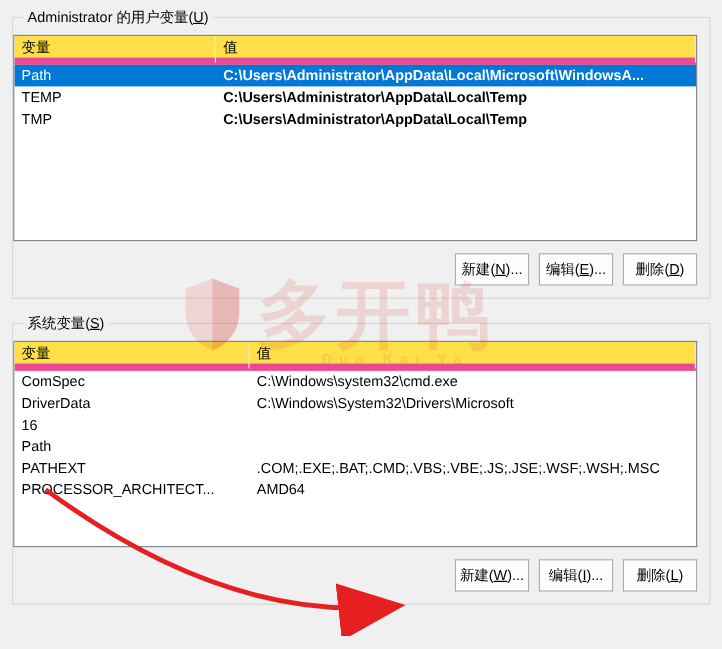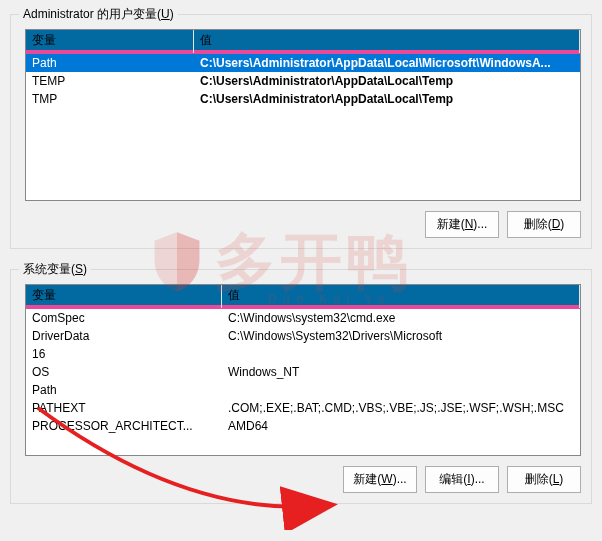--- a/index.html
+++ b/index.html
@@ -10,43 +10,43 @@
     font-size: 12px;
     background: #f0f0f0;
     width: 602px;
     height: 541px;
     overflow: hidden;
     position: relative;
   }
   .groupbox {
     border: 1px solid #d9d9d9;
     margin: 8px 10px 6px 10px;
-    padding: 14px 10px 10px 14px;
+    padding: 14px 10px 10px 0;
     position: relative;
     background: #f0f0f0;
   }
   .groupbox-label {
     position: absolute;
     top: -9px;
     left: 8px;
     background: #f0f0f0;
     padding: 0 4px;
     color: #000;
   }
   .underline { text-decoration: underline; }
   .listview {
     background: #fff;
     border: 1px solid #828790;
     height: 172px;
     overflow: hidden;
   }
   .listview-header {
     display: flex;
-    background: #0369a1;
-    border-bottom: 4px solid #ec4899;
+    background: #fde047;
+    border-bottom: 6px solid #ec4899;
     height: 24px;
     align-items: center;
   }
   .listview-header .col {
     padding: 4px 6px;
     border-right: 1px solid #e5e5e5;
     color: #000;
     font-weight: normal;
     white-space: nowrap;
     overflow: hidden;
@@ -76,21 +76,21 @@
   .button-row {
     display: flex;
     justify-content: flex-end;
     gap: 8px;
     margin-top: 10px;
   }
   .btn {
     background: #fdfdfd;
     border: 1px solid #adadad;
     padding: 4px 0;
-    width: 74px;
+    width: 62px;
     text-align: center;
     font-family: inherit;
     font-size: 12px;
     cursor: pointer;
     color: #000;
   }
   
   .watermark {
     position: absolute;
     top: 220px;
@@ -175,20 +175,23 @@
           <div class="col col-value">C:\Users\Administrator\AppData\Local\Temp</div>
         </div>
       </div>
   </div>
 
   <div class="button-row">
     <button class="btn">
       <span>新建(</span><span class="underline">N</span><span>)...</span>
     </button>
     <button class="btn">
+      <span>编辑(</span><span class="underline">E</span><span>)...</span>
+    </button>
+    <button class="btn">
       <span>删除(</span><span class="underline">D</span><span>)</span>
     </button>
   </div>
 </fieldset>
 
 <fieldset class="groupbox section2">
   <div class="groupbox-label">
     <span>系统变量(</span><span class="underline">S</span><span>)</span>
   </div>
 
@@ -203,24 +206,20 @@
           <div class="col col-value-s">C:\Windows\system32\cmd.exe</div>
         </div>
         <div class="row">
           <div class="col col-name-s">DriverData</div>
           <div class="col col-value-s">C:\Windows\System32\Drivers\Microsoft</div>
         </div>
         <div class="row">
           <div class="col col-value-s">16</div>
         </div>
         <div class="row">
-          <div class="col col-name-s">OS</div>
-          <div class="col col-value-s">Windows_NT</div>
-        </div>
-        <div class="row">
           <div class="col col-name-s">Path</div>
         </div>
         <div class="row">
           <div class="col col-name-s">PATHEXT</div>
           <div class="col col-value-s">.COM;.EXE;.BAT;.CMD;.VBS;.VBE;.JS;.JSE;.WSF;.WSH;.MSC</div>
         </div>
         <div class="row">
           <div class="col col-name-s">PROCESSOR_ARCHITECT...</div>
           <div class="col col-value-s">AMD64</div>
         </div>

